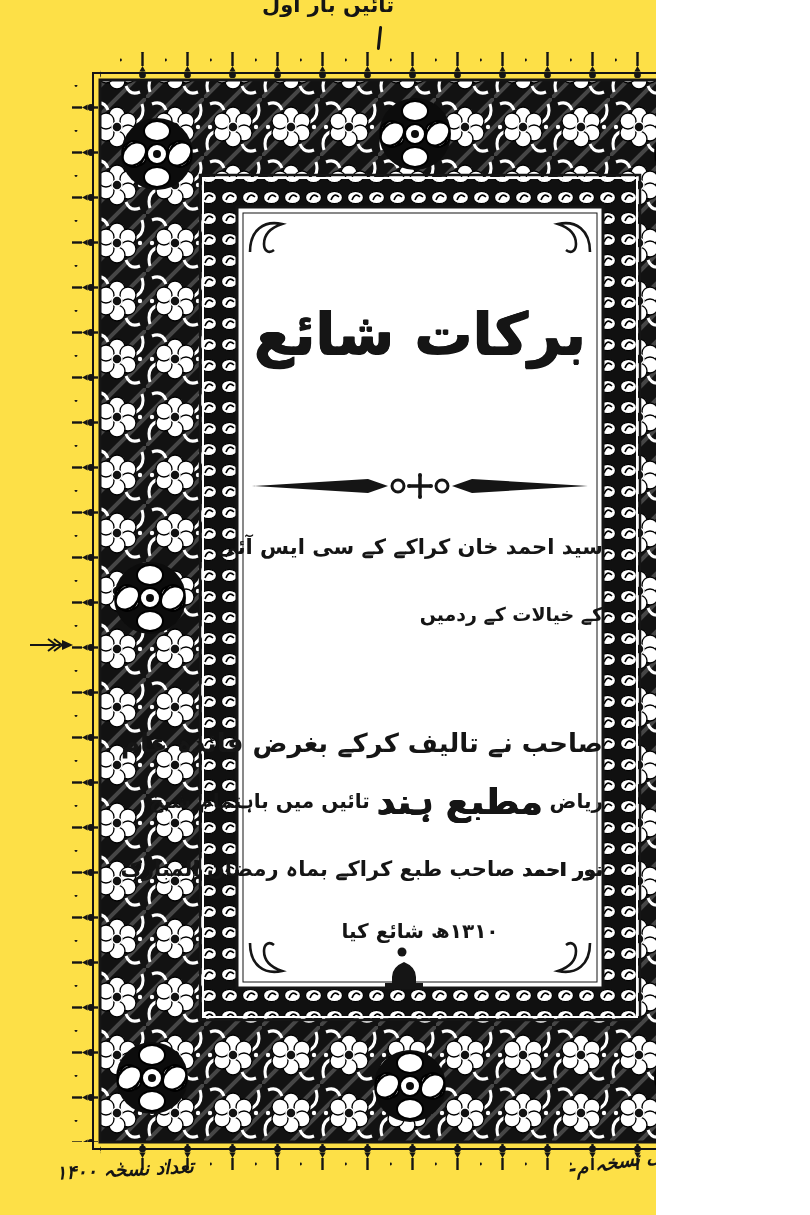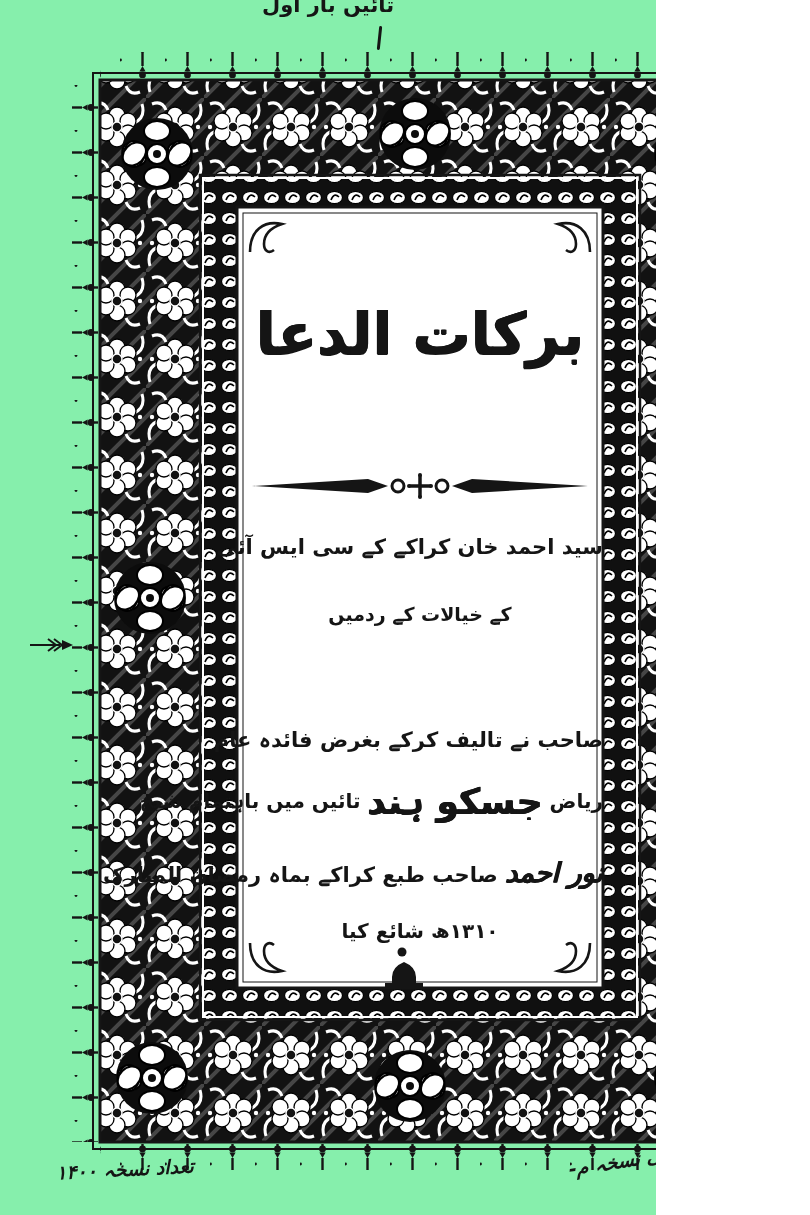--- a/index.html
+++ b/index.html
@@ -1,18 +1,18 @@
 <!DOCTYPE html>
 <html lang="ur"><head>
 <meta charset="utf-8">
 <style>
   html,body{margin:0;padding:0;background:#ffffff;}
   .page{
     position:relative;width:656px;height:1215px;overflow:hidden;
-    background:#86efac;color:#151515;
+    background:#fde047;color:#151515;
     font-family:"DejaVu Sans",sans-serif;
   }
   .urdu{direction:rtl;unicode-bidi:isolate;font-family:"DejaVu Sans",sans-serif;}
   .edition-note{
     position:absolute;top:-7px;left:0;right:0;text-align:center;
     font-size:21px;font-weight:700;letter-spacing:0;
   }
   .top-tick{
     position:absolute;left:378px;top:26px;width:3px;height:24px;
     background:#151515;border-radius:2px;transform:rotate(6deg);
@@ -22,29 +22,29 @@
     position:absolute;left:237px;top:207px;width:366px;height:781px;
     text-align:center;
   }
   .panel-content>div{position:absolute;left:0;right:0;white-space:nowrap;}
   .book-title{
     top:52px;font-size:58px;font-weight:700;line-height:150px;
     text-shadow:0.6px 0 currentColor,-0.6px 0 currentColor,0 0.5px currentColor;
   }
   .divider-wrap{top:264px;}
   .line-1{top:328px;font-size:21px;font-weight:600;}
-  .line-2{top:396px;font-size:19px;font-weight:600;}
+  .line-2{top:396px;font-size:19px;font-weight:600;text-align:right;}
   .line-3{top:452px;font-size:21px;font-weight:700;}
-  .line-4{top:521px;font-size:21px;font-weight:700;}
+  .line-4{top:521px;font-size:26px;font-weight:700;}
   .line-5{top:574px;font-size:20px;font-weight:700;}
   .press-name{font-size:36px;font-weight:700;vertical-align:-6px;
     text-shadow:0.6px 0 currentColor,-0.6px 0 currentColor;}
   .line-6{top:650px;font-size:21px;font-weight:700;}
-  .author-name{font-size:27px;font-weight:700;
-    text-shadow:0.5px 0 currentColor,-0.5px 0 currentColor;font-style:italic;}
+  .author-name{font-size:19px;font-weight:700;
+    text-shadow:0.5px 0 currentColor,-0.5px 0 currentColor;}
   .line-7{top:712px;font-size:20px;font-weight:600;}
   .margin-note{
     position:absolute;font-size:19px;font-style:italic;font-weight:600;
     white-space:nowrap;
   }
   .note-left{left:56px;top:1158px;transform:rotate(-3deg);}
   .note-right{left:568px;top:1146px;transform:rotate(-9deg) skewX(-6deg);}
 </style>
 </head>
 <body>
@@ -155,21 +155,21 @@
     <circle cx="372" cy="912" r="4.5" fill="#151515"></circle>
 
     <g stroke="#151515" stroke-width="2" fill="none">
       <path d="M0,605 L30,605"></path>
       <path d="M18,599 L26,605 L18,611 M24,599 L32,605 L24,611"></path>
       <path d="M32,600 L43,605 L32,610 Z" fill="#151515" stroke="none"></path>
     </g>
   </svg>
 
   <div class="panel-content urdu">
-    <div class="book-title">برکات الدعا</div>
+    <div class="book-title">برکات شائع</div>
 
     <div class="divider-wrap">
       <svg width="340" height="30" viewBox="0 0 340 30" aria-hidden="true">
         <path d="M2,15 L118,8 L138,15 L118,22 Z" fill="#151515"></path>
         <path d="M338,15 L222,8 L202,15 L222,22 Z" fill="#151515"></path>
         <circle cx="148" cy="15" r="6" fill="none" stroke="#151515" stroke-width="3"></circle>
         <circle cx="192" cy="15" r="6" fill="none" stroke="#151515" stroke-width="3"></circle>
         <path d="M170,4 L170,26 M159,15 L181,15" stroke="#151515" stroke-width="3.5"></path>
         <circle cx="170" cy="4" r="2" fill="#151515"></circle>
           <circle cx="170" cy="26" r="2" fill="#151515"></circle>
@@ -177,21 +177,21 @@
           <circle cx="181" cy="15" r="2" fill="#151515"></circle>
       </svg>
     </div>
 
     <div class="line-1">سید احمد خان کراکے کے سی ایس آئی</div>
     <div class="line-2">کے خیالات کے ردمیں</div>
     <div class="line-4">صاحب نے تالیف کرکے بغرض فائدہ عام</div>
 
     <div class="line-5">
       <span>ریاض</span>
-      <span class="press-name">جسکو ہند</span>
+      <span class="press-name">مطبع ہند</span>
       <span>تائیں میں باہتمام شیخ</span>
     </div>
 
     <div class="line-6">
       <span class="author-name">نور احمد</span>
       <span>صاحب طبع کراکے بماہ رمضان المبارک</span>
     </div>
 
     <div class="line-7">۱۳۱۰ھ شائع کیا</div>
   </div>

